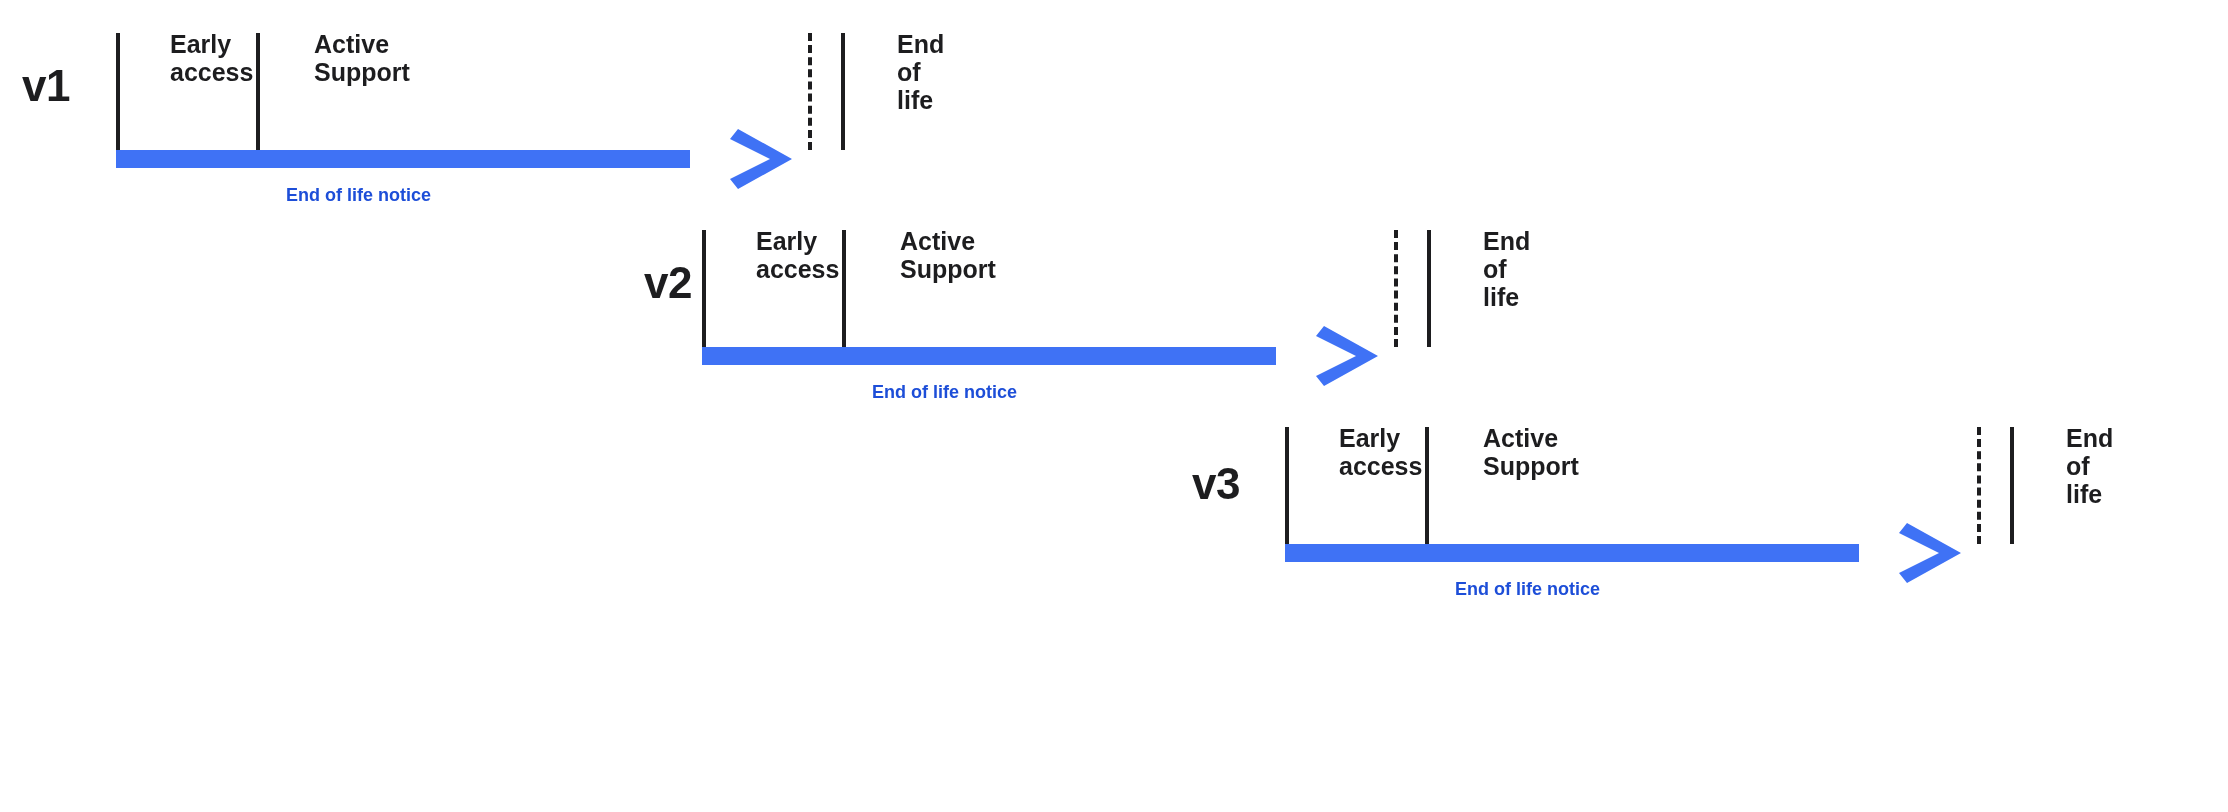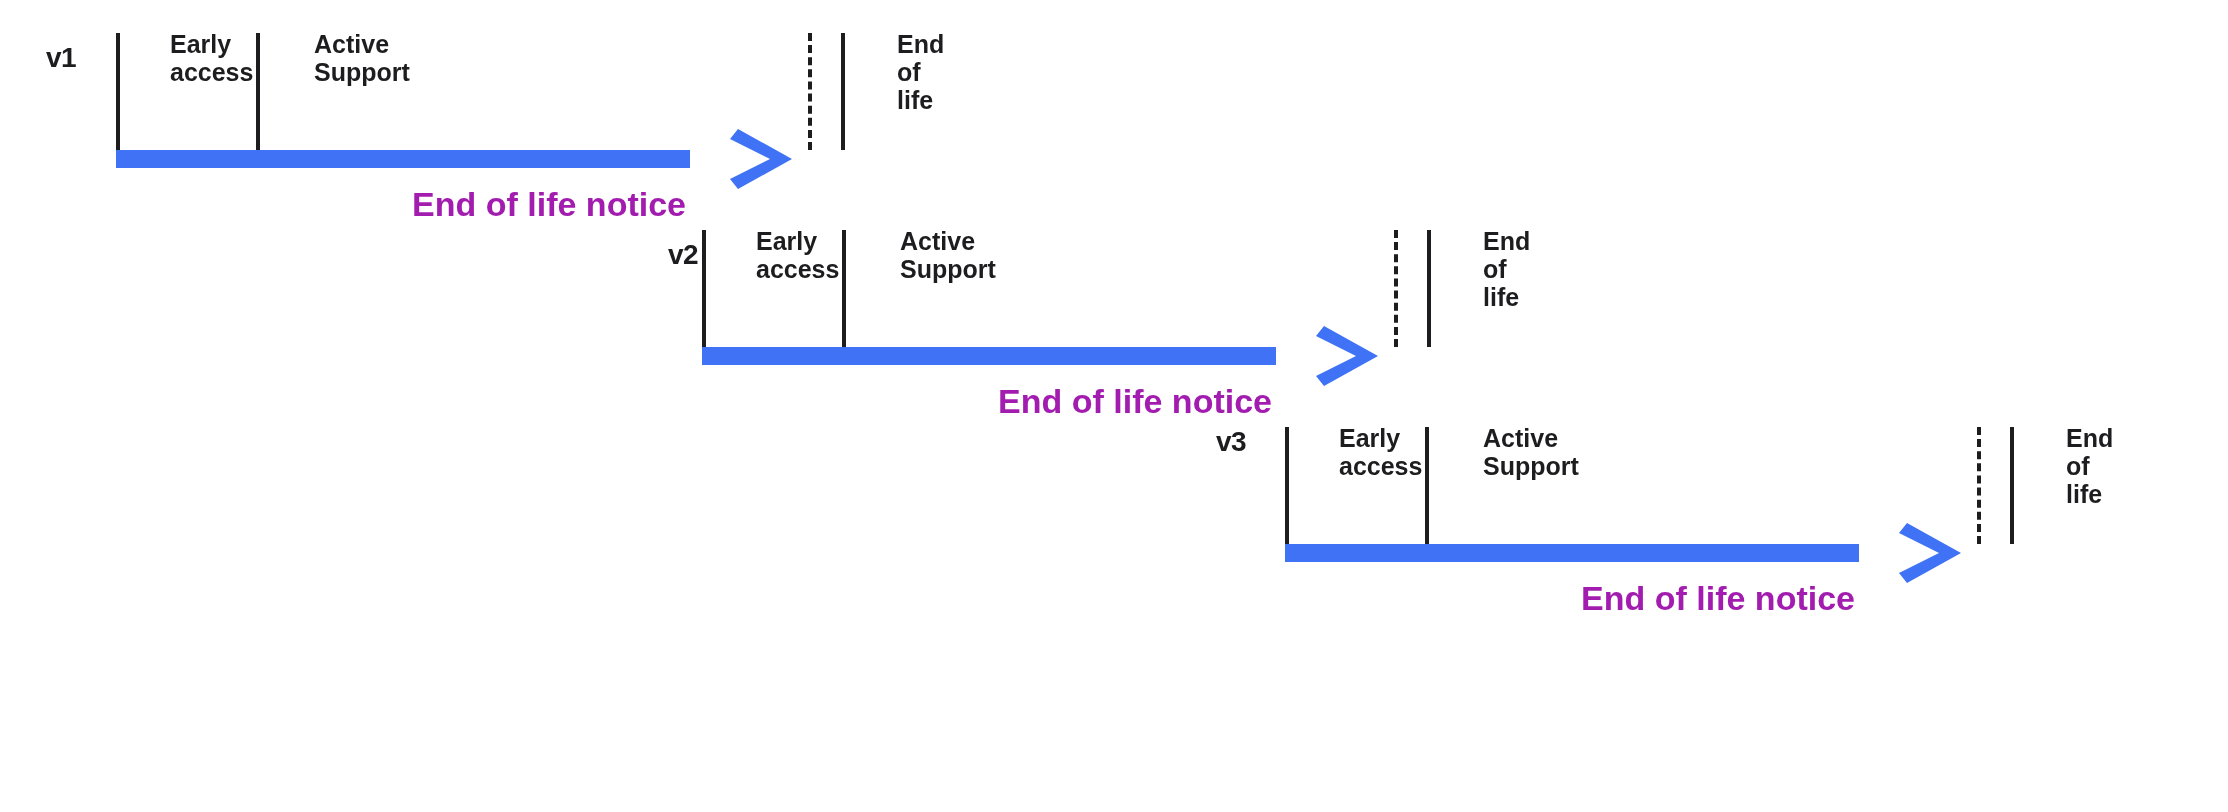--- a/index.html
+++ b/index.html
@@ -21,27 +21,28 @@
 
   
   .timeline-row {
     position: absolute;
     left: 0;
     top: 0;
   }
 
   .version-label {
     position: absolute;
-    font-size: 28px;
+    font-size: 44px;
     font-weight: 700;
     color: #1d1d1f;
     letter-spacing: -0.5px;
     line-height: 1;
     white-space: nowrap;
-    text-align: center;
+    text-align: left;
+    margin-top: 20px;
   }
 
   
   .tick {
     position: absolute;
     width: 4px;
     background: #1d1d1f;
   }
   .tick.dashed {
     width: 0;
@@ -72,25 +73,25 @@
     background: #3f72f5;
   }
   .arrow-head {
     position: absolute;
     top: 0;
     overflow: visible;
   }
 
   .notice-label {
     position: absolute;
-    font-size: 34px;
+    font-size: 18px;
     font-weight: 700;
-    color: #a21caf;
+    color: #1d4ed8;
     white-space: nowrap;
-    text-align: right;
+    text-align: left;
   }
 </style>
 </head>
 <body>
 
 <div id="canvas" style="background: rgb(255, 255, 255);">
     <div class="timeline-row">
       <div class="version-label" style="left: 22px; top: 44px; width: 78px;">v1</div>
       <div class="tick" style="left: 116px; top: 33px; height: 117px;"></div>
       <div class="tick" style="left: 256px; top: 33px; height: 117px;"></div>
@@ -120,21 +121,21 @@
       <div class="phase-label" style="left: 1451px; top: 227px;">End of life</div>
       <div class="arrow-wrap" style="left: 702px; top: 347px;">
         <div class="arrow-shaft" style="width: 574px; background: rgb(63, 114, 245);"></div>
         <div class="arrow-head" style="left: 614px; top: -21px;"><svg width="62" height="60" viewBox="0 0 62 60">
             <path d="M8 0 L62 30 L8 60 L0 50 L40 30 L0 10 Z" fill="#3f72f5"></path>
           </svg></div>
       </div>
       <div class="notice-label" style="left: 872px; width: 400px; top: 382px;">End of life notice</div>
     </div>
     <div class="timeline-row">
-      <div class="version-label" style="left: 1192px; top: 428px; width: 78px;">v3</div>
+      <div class="version-label" style="left: 1192px; top: 442px; width: 78px;">v3</div>
       <div class="tick" style="left: 1285px; top: 427px; height: 117px;"></div>
       <div class="tick" style="left: 1425px; top: 427px; height: 117px;"></div>
       <div class="tick dashed" style="left: 1977px; top: 427px; height: 117px;"></div>
       <div class="tick" style="left: 2010px; top: 427px; height: 117px;"></div>
       <div class="phase-label" style="left: 1307px; top: 424px;">Early
 access</div>
       <div class="phase-label" style="left: 1451px; top: 424px;">Active Support</div>
       <div class="phase-label" style="left: 2034px; top: 424px;">End of life</div>
       <div class="arrow-wrap" style="left: 1285px; top: 544px;">
         <div class="arrow-shaft" style="width: 574px; background: rgb(63, 114, 245);"></div>

